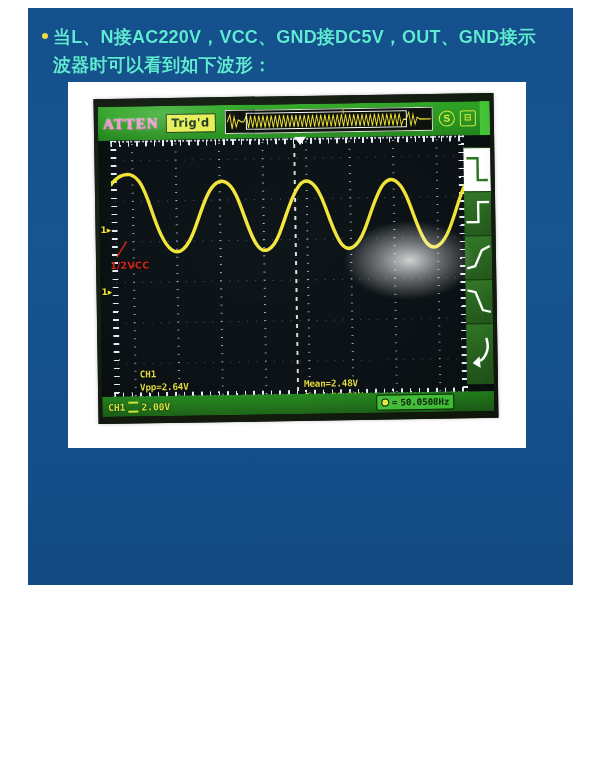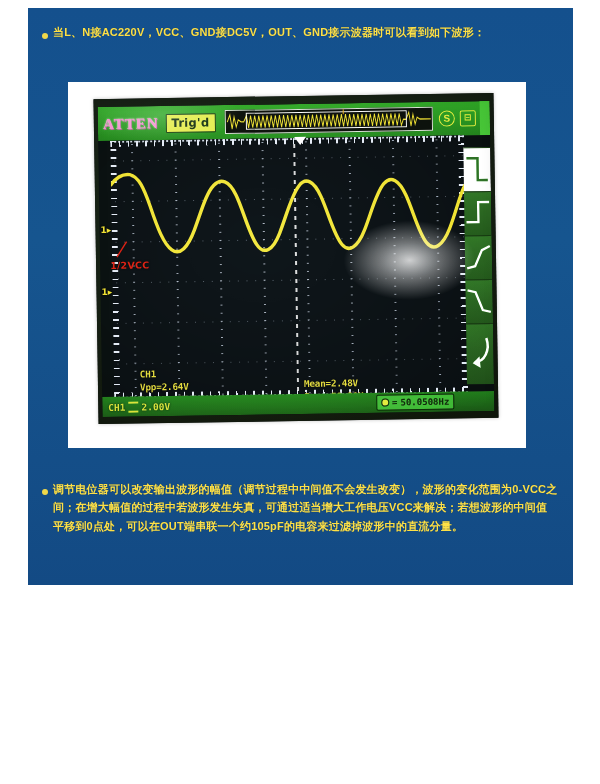--- a/index.html
+++ b/index.html
@@ -23,21 +23,21 @@
 
   
   .bullet-block{
     position:absolute;display:flex;align-items:flex-start;
   }
   .bullet-dot{
     flex:0 0 auto;width:6px;height:6px;border-radius:50%;
     background:#f0d84a;margin-top:9px;margin-right:5px;
   }
   .bullet-text{
-    color:#fde047;font-size:11px;line-height:1.55;
+    color:#5eead4;font-size:18px;line-height:1.55;
     letter-spacing:0.2px;font-weight:600;
     text-shadow:0 0 1px rgba(0,0,0,.35);
   }
   #block-top{left:14px;top:16px;width:510px;}
   #block-bottom{left:14px;top:472px;width:516px;}
   #block-bottom .bullet-text{line-height:1.68;}
 
   
   .photo-frame{
     position:absolute;left:40px;top:74px;width:458px;height:366px;
@@ -370,20 +370,16 @@
 
             <div class="glare"></div>
             <div class="glare2"></div>
           </div>
 
           <div class="photo-tint"></div>
           <div class="photo-blur"></div>
         </div>
       </div>
 
-      <div class="bullet-block" id="block-bottom">
-        <span class="bullet-dot"></span>
-        <span class="bullet-text">调节电位器可以改变输出波形的幅值（调节过程中中间值不会发生改变），波形的变化范围为0-VCC之间；在增大幅值的过程中若波形发生失真，可通过适当增大工作电压VCC来解决；若想波形的中间值平移到0点处，可以在OUT端串联一个约105pF的电容来过滤掉波形中的直流分量。</span>
-      </div>
 
     </div>
   </div>
 </div>
 
 </body></html>

